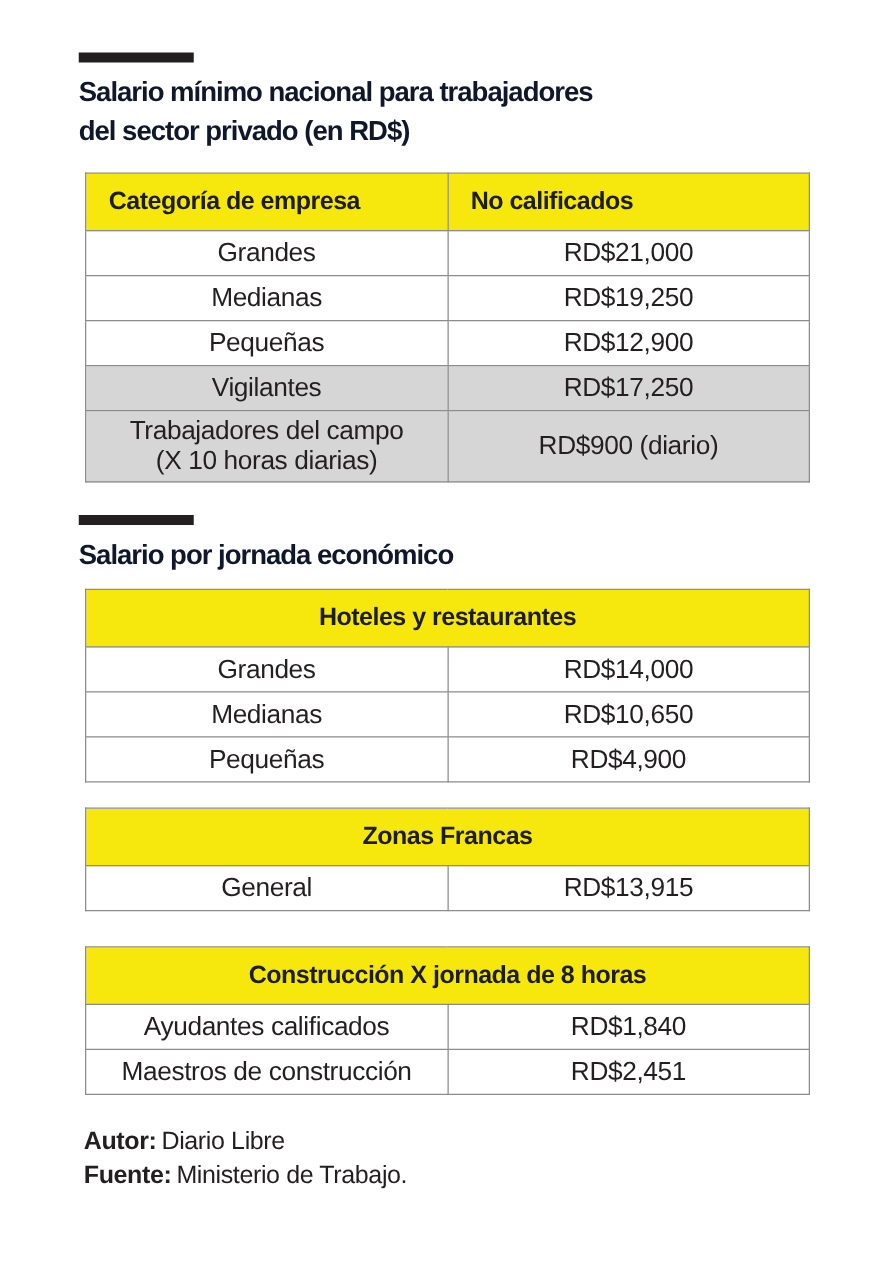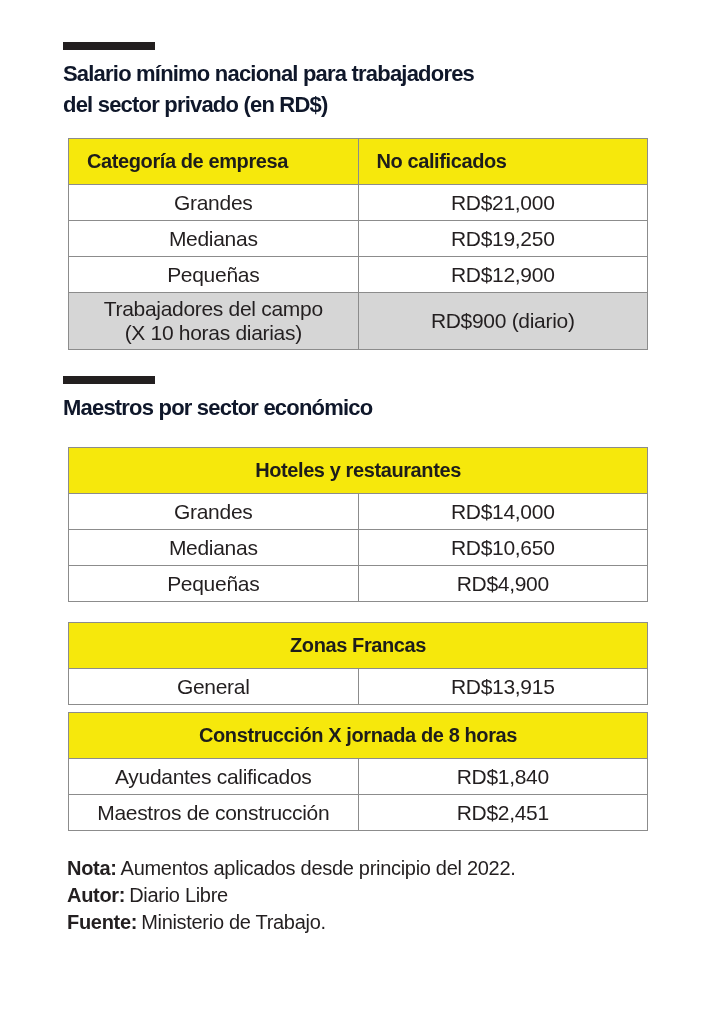--- a/index.html
+++ b/index.html
@@ -58,23 +58,23 @@
   tr.gray td { background: #d6d6d6; }
   td.left-multiline {
     text-align: left;
     padding-left: 24px;
     white-space: pre-line;
     margin-left: 23px;
   }
 
   .mt-table1 { margin-top: 18px; }
   .bar-2 { margin-top: 26px; }
-  .mt-table2 { margin-top: 24px; }
+  .mt-table2 { margin-top: 12px; }
   .mt-table3 { margin-top: 20px; padding-left: 44px; }
-  .mt-table4 { margin-top: 7px; }
+  .mt-table4 { margin-top: 28px; }
 
   footer { margin: 24px 0 0 67px; }
   footer p {
     font-size: 20px;
     line-height: 27px;
     letter-spacing: -0.3px;
   }
   footer b { font-weight: bold; margin-right: 4px; }
 </style>
 </head>
@@ -101,31 +101,35 @@
         </tr>
         <tr>
           <td>Medianas</td>
           <td>RD$19,250</td>
         </tr>
         <tr>
           <td>Pequeñas</td>
           <td>RD$12,900</td>
         </tr>
         <tr class="gray">
+          <td>Vigilantes</td>
+          <td>RD$17,250</td>
+        </tr>
+        <tr class="gray">
           <td class="left-multiline">Trabajadores del campo
 (X 10 horas diarias)</td>
           <td>RD$900 (diario)</td>
         </tr>
       </tbody>
     </table>
   </section>
 
   <section>
     <div class="accent-bar bar-2"></div>
-    <h1 class="section-title">Maestros por sector económico</h1>
+    <h1 class="section-title">Salario por jornada económico</h1>
 
     <table class="tbl mt-table2">
       <thead>
         <tr>
           <th class="center" colspan="2">Hoteles y restaurantes</th>
         </tr>
       </thead>
       <tbody>
         <tr>
           <td>Grandes</td>
@@ -169,18 +173,17 @@
         </tr>
         <tr>
           <td>Maestros de construcción</td>
           <td>RD$2,451</td>
         </tr>
       </tbody>
     </table>
   </section>
 
   <footer>
-    <p><b>Nota:</b><span>Aumentos aplicados desde principio del 2022.</span></p>
     <p><b>Autor:</b><span>Diario Libre</span></p>
     <p><b>Fuente:</b><span>Ministerio de Trabajo.</span></p>
   </footer>
 
 </div>
 
 </body></html>

